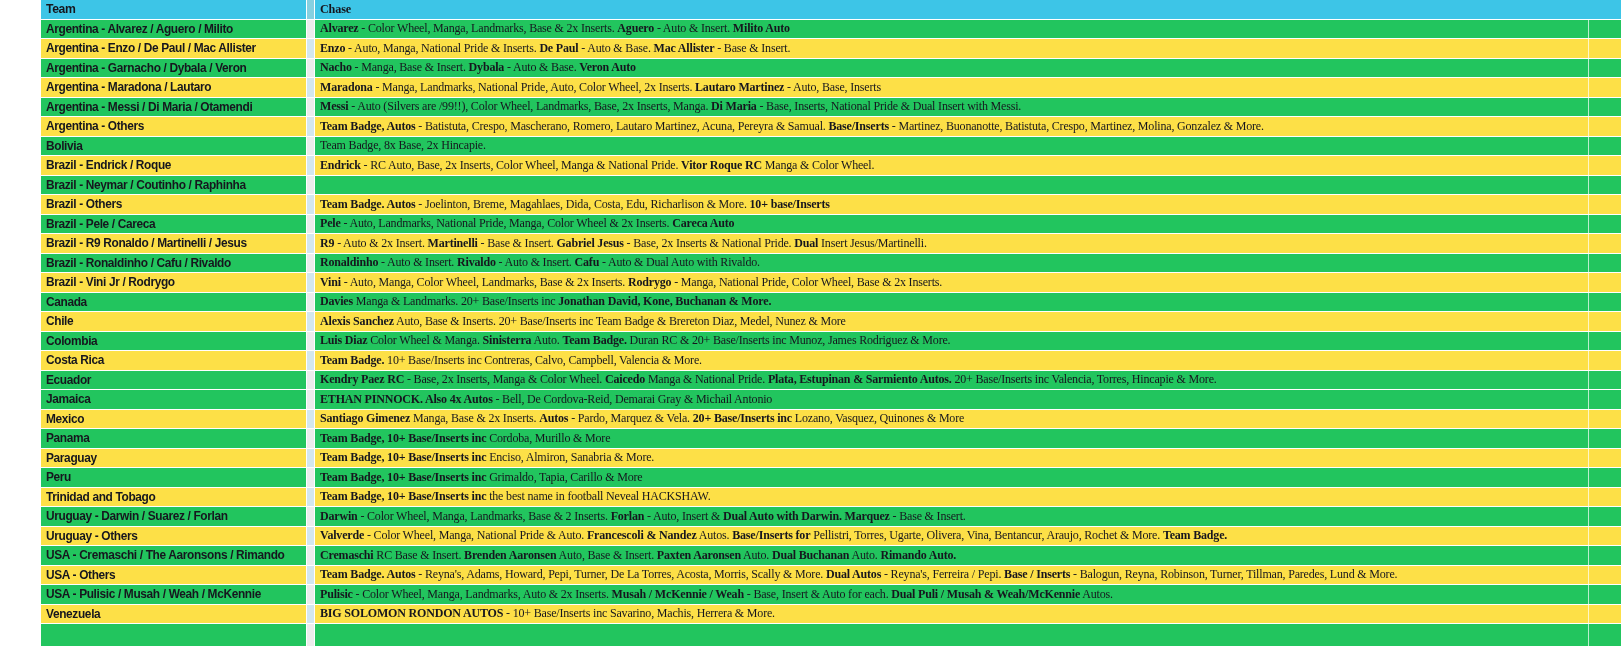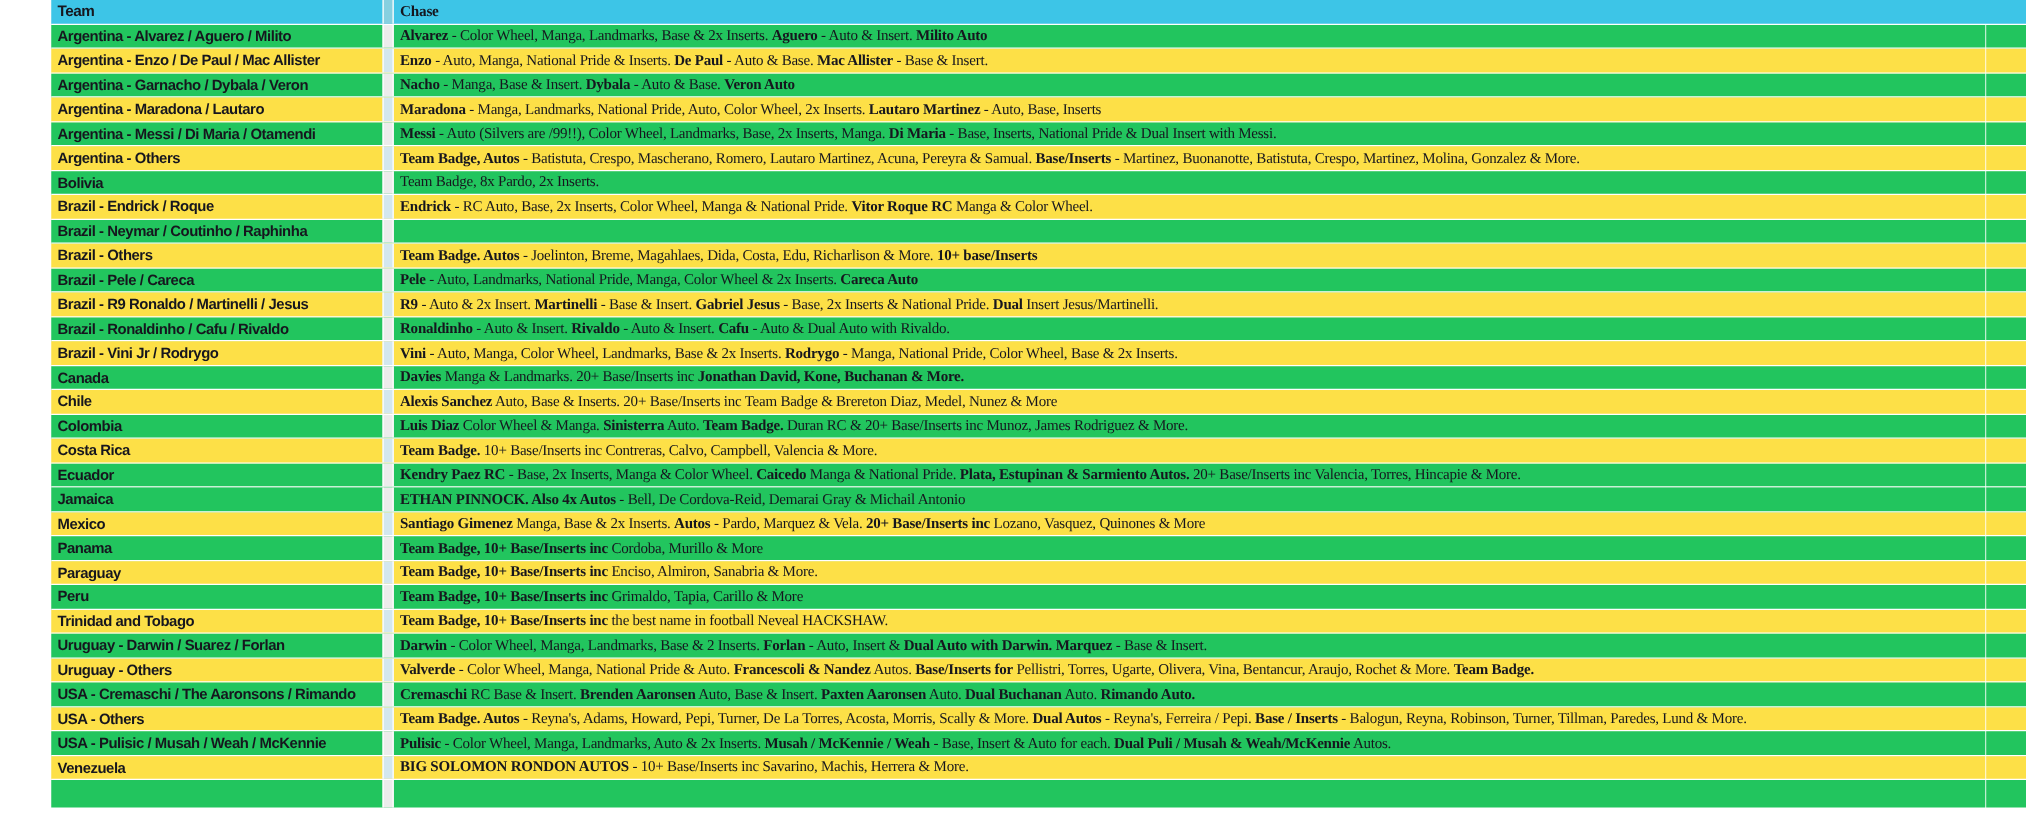--- a/index.html
+++ b/index.html
@@ -58,21 +58,21 @@
         <div class="cell chase-cell"><span class="bold">Messi</span><span> - Auto (Silvers are /99!!), Color Wheel, Landmarks, Base, 2x Inserts, Manga. </span><span class="bold">Di Maria</span><span> - Base, Inserts, National Pride &amp; Dual Insert with Messi.</span></div>
       </div>
       <div class="row band">
         <div class="cell team-cell">Argentina - Others</div>
         <div class="gap"></div>
         <div class="cell chase-cell"><span class="bold">Team Badge, Autos</span><span> - Batistuta, Crespo, Mascherano, Romero, Lautaro Martinez, Acuna, Pereyra &amp; Samual. </span><span class="bold">Base/Inserts</span><span> - Martinez, Buonanotte, Batistuta, Crespo, Martinez, Molina, Gonzalez &amp; More.</span></div>
       </div>
       <div class="row plain">
         <div class="cell team-cell">Bolivia</div>
         <div class="gap"></div>
-        <div class="cell chase-cell"><span>Team Badge, 8x Pardo, 2x Inserts.</span></div>
+        <div class="cell chase-cell"><span>Team Badge, 8x Base, 2x Hincapie.</span></div>
       </div>
       <div class="row band">
         <div class="cell team-cell">Brazil - Endrick / Roque</div>
         <div class="gap"></div>
         <div class="cell chase-cell"><span class="bold">Endrick</span><span> - RC Auto, Base, 2x Inserts, Color Wheel, Manga &amp; National Pride. </span><span class="bold">Vitor Roque RC</span><span> Manga &amp; Color Wheel.</span></div>
       </div>
       <div class="row plain">
         <div class="cell team-cell">Brazil - Neymar / Coutinho / Raphinha</div>
         <div class="gap"></div>
       </div>

